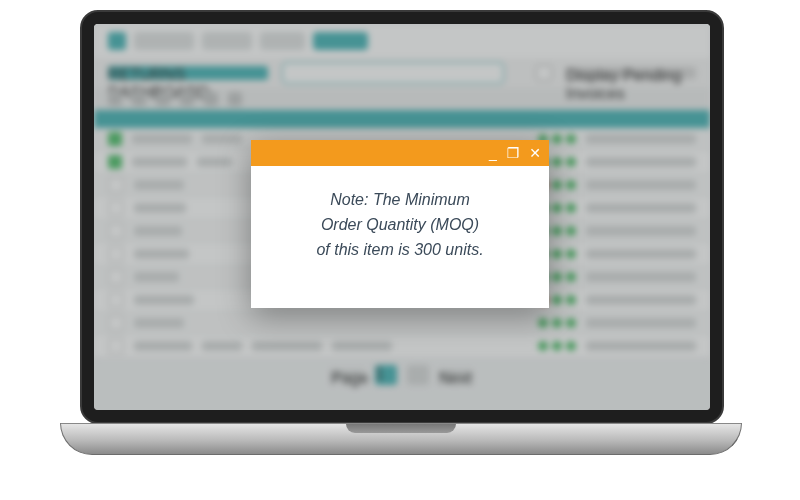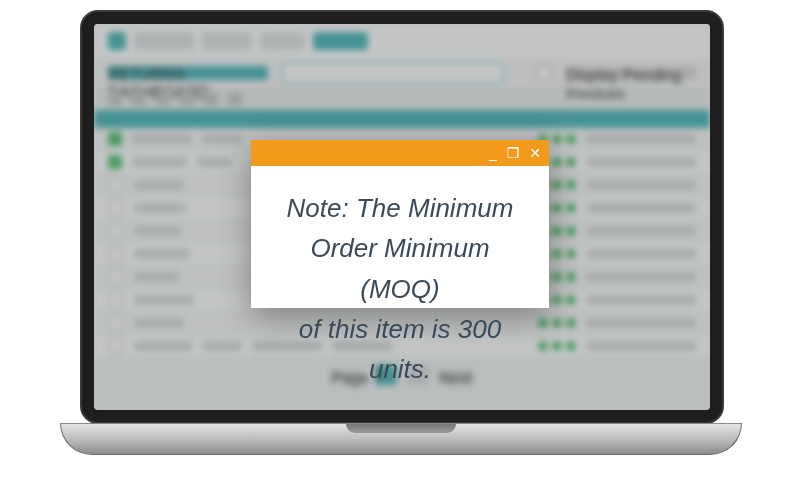--- a/index.html
+++ b/index.html
@@ -45,21 +45,21 @@
   .pgbtn{width:22px;height:20px;border-radius:3px;background:#cfd2d2;}
   .pgbtn.active{background:#1fa4a7;}
   .pgtxt{width:34px;height:10px;background:#cfd2d2;border-radius:3px;}
 
   
   .modal{position:absolute;left:251px;top:140px;width:298px;height:168px;background:#fff;
          box-shadow:0 8px 30px rgba(0,0,0,0.35);}
   .modal-header{height:26px;background:#f39a1d;display:flex;align-items:center;justify-content:flex-end;padding:0 8px;gap:10px;}
   .hicon{color:#fff;font-size:14px;line-height:1;cursor:pointer;display:flex;align-items:center;}
   .modal-body{padding:22px 28px 0 28px;text-align:center;color:#3b4a59;
-              font-style:italic;font-size:26px;line-height:1.55;}
+              font-style:italic;font-size:16px;line-height:1.55;}
 </style>
 </head>
 <body>
 <div class="stage">
 
   <div class="laptop">
     <div class="bezel">
       <div class="screen">
 
         <div class="app">
@@ -221,18 +221,18 @@
   </div>
 
   <div class="modal">
     <div class="modal-header">
       <span class="hicon">_</span>
       <span class="hicon">❐</span>
       <span class="hicon">✕</span>
     </div>
     <div class="modal-body">
       <div>Note: The Minimum</div>
-      <div>Order Minimum (MOQ)</div>
+      <div>Order Quantity (MOQ)</div>
       <div>of this item is 300 units.</div>
     </div>
   </div>
 
 </div>
 
 </body></html>

